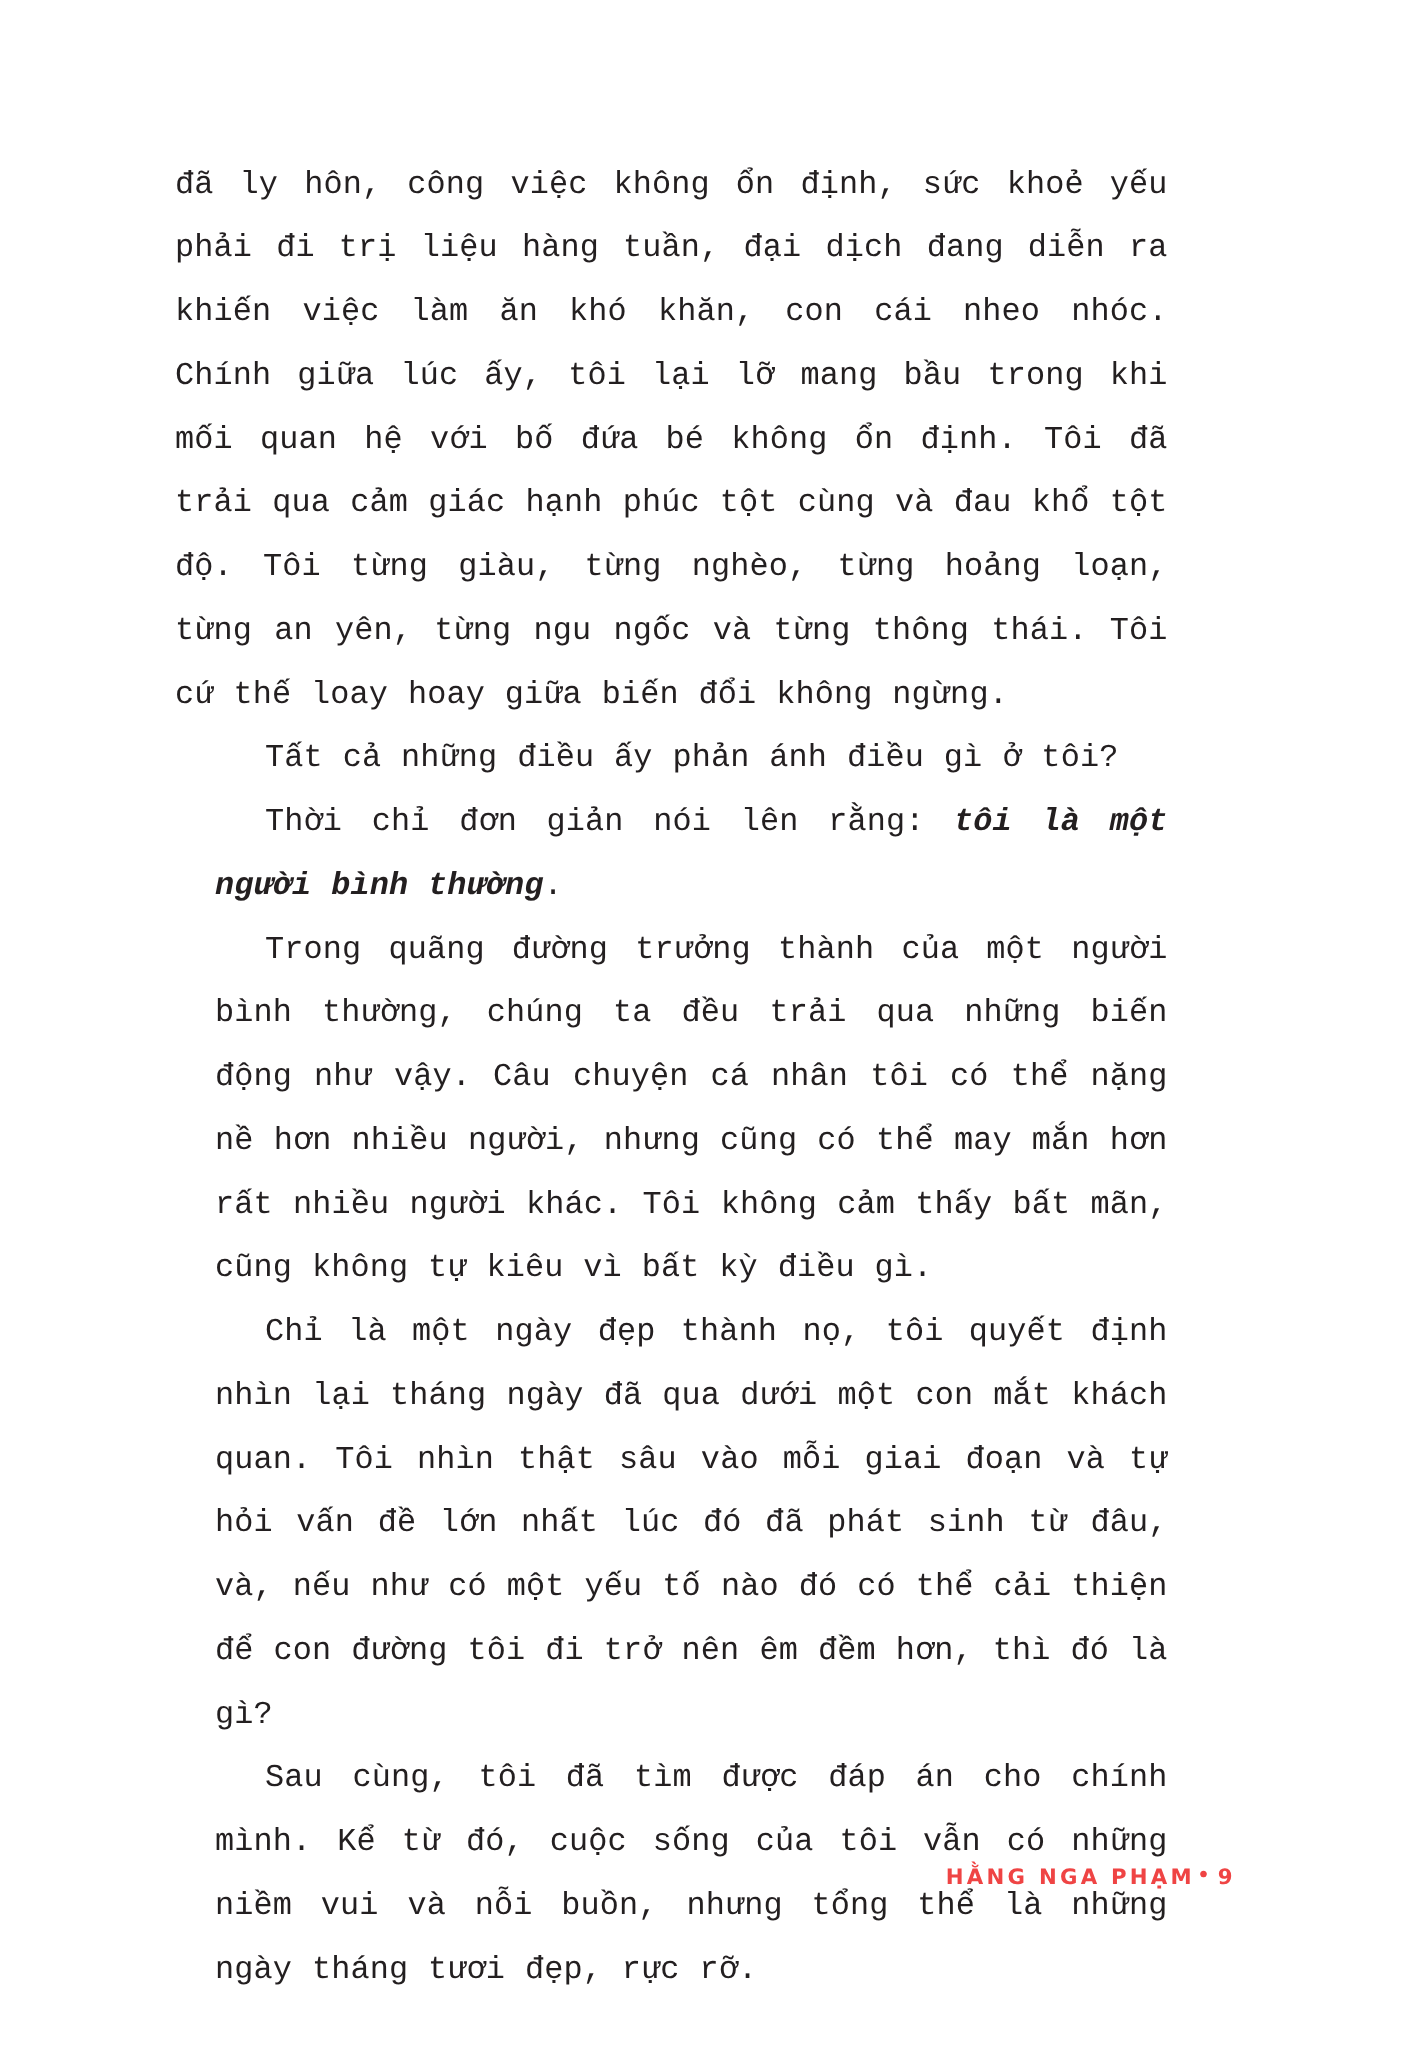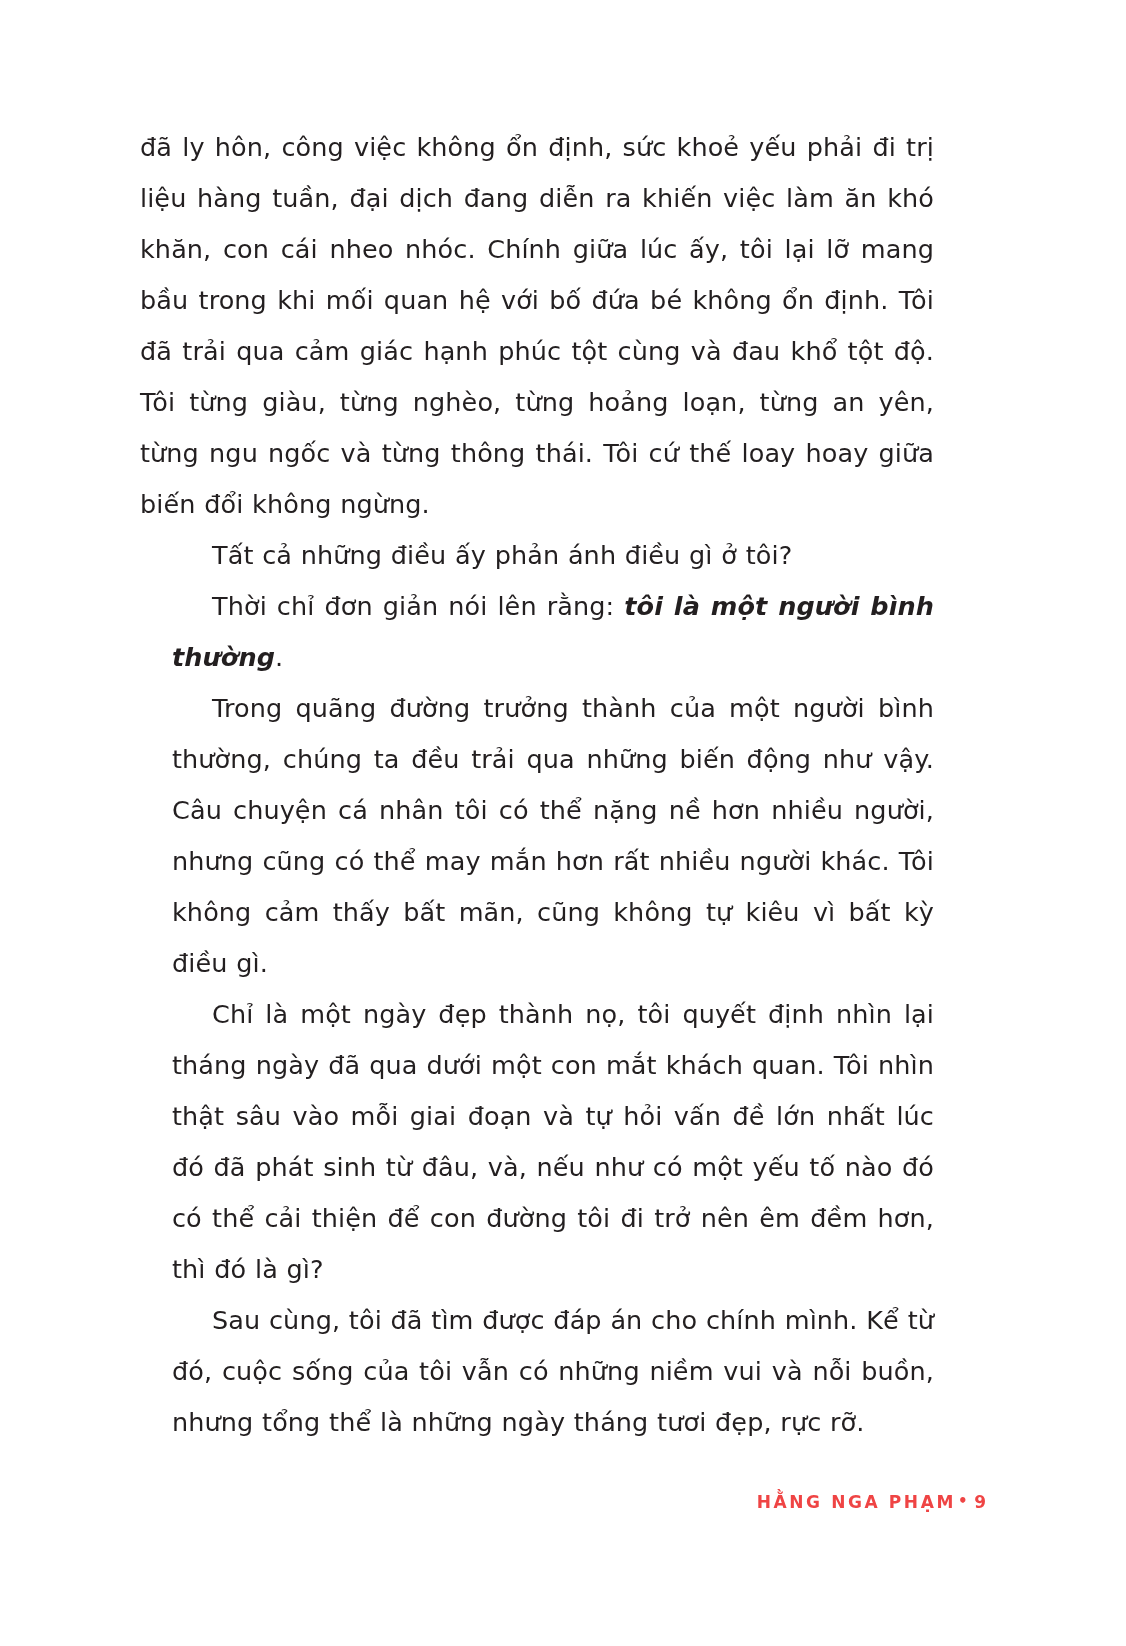--- a/index.html
+++ b/index.html
@@ -28,20 +28,21 @@
   }
   p.para {
     margin: 0;
     font-size: 25.5px;
     line-height: 51px;
     text-align: justify;
     text-justify: inter-word;
     letter-spacing: 0.1px;
     word-spacing: 0.5px;
     color: #231f20;
+    font-family: Liberation Mono, monospace;
   }
   p.para.indent {
     text-indent: 40px;
     margin-left: 32px;
   }
   
   p.para::after {
     content: "";
     display: inline-block;
     width: 100%;

